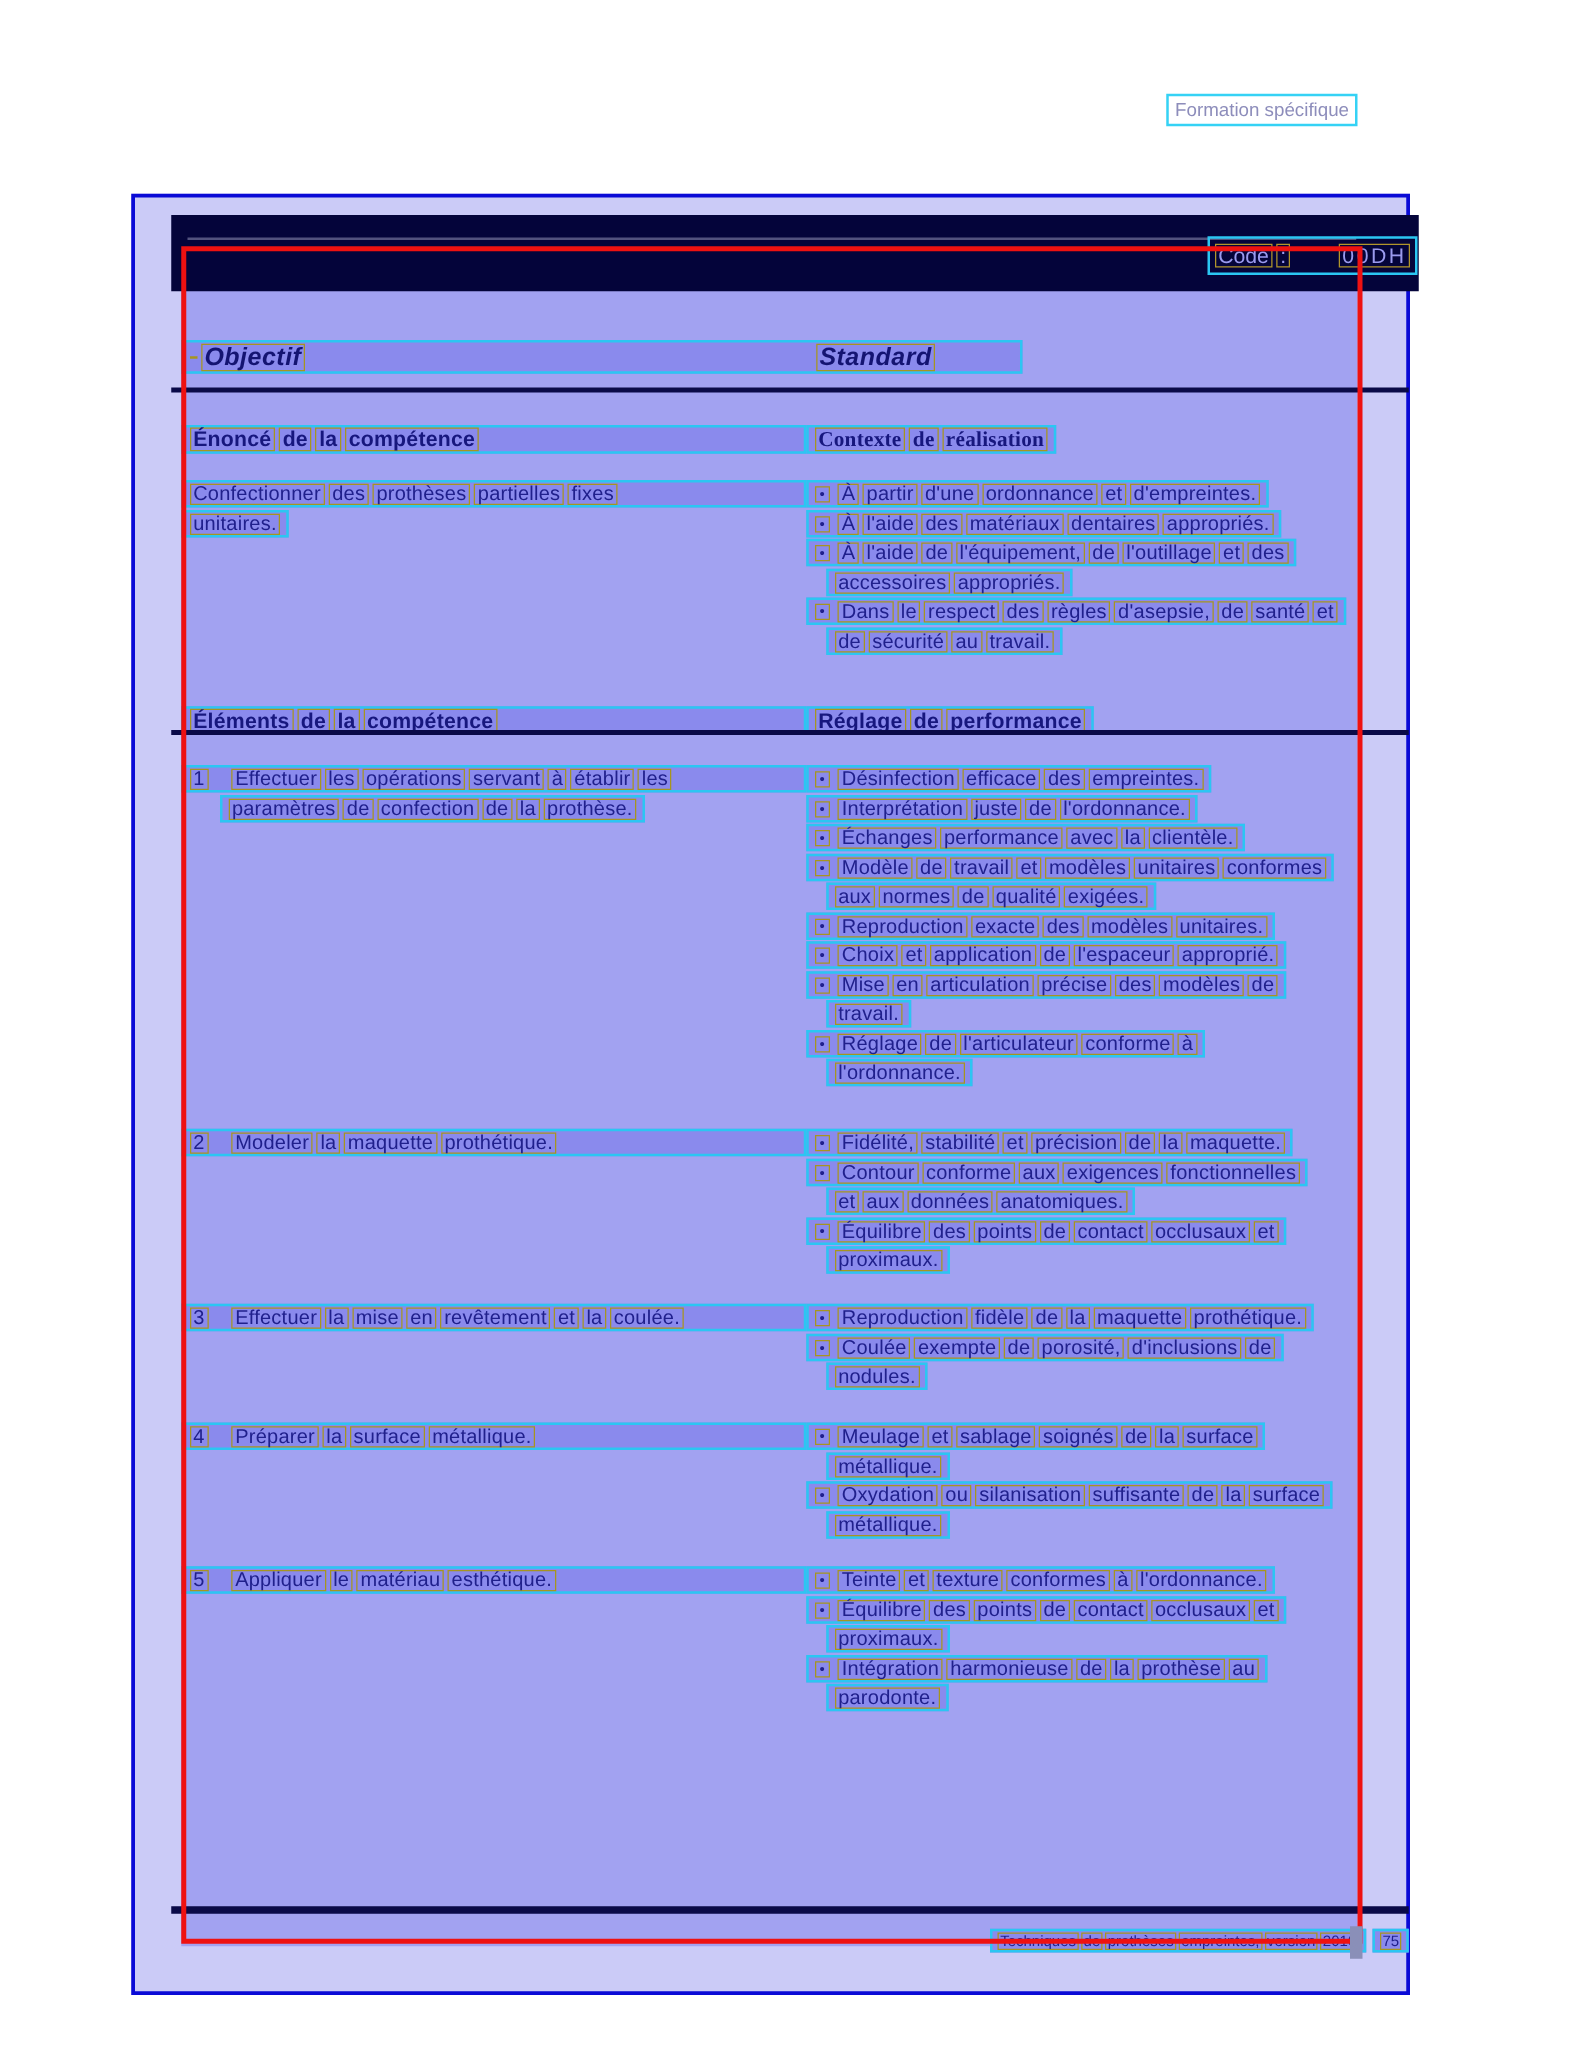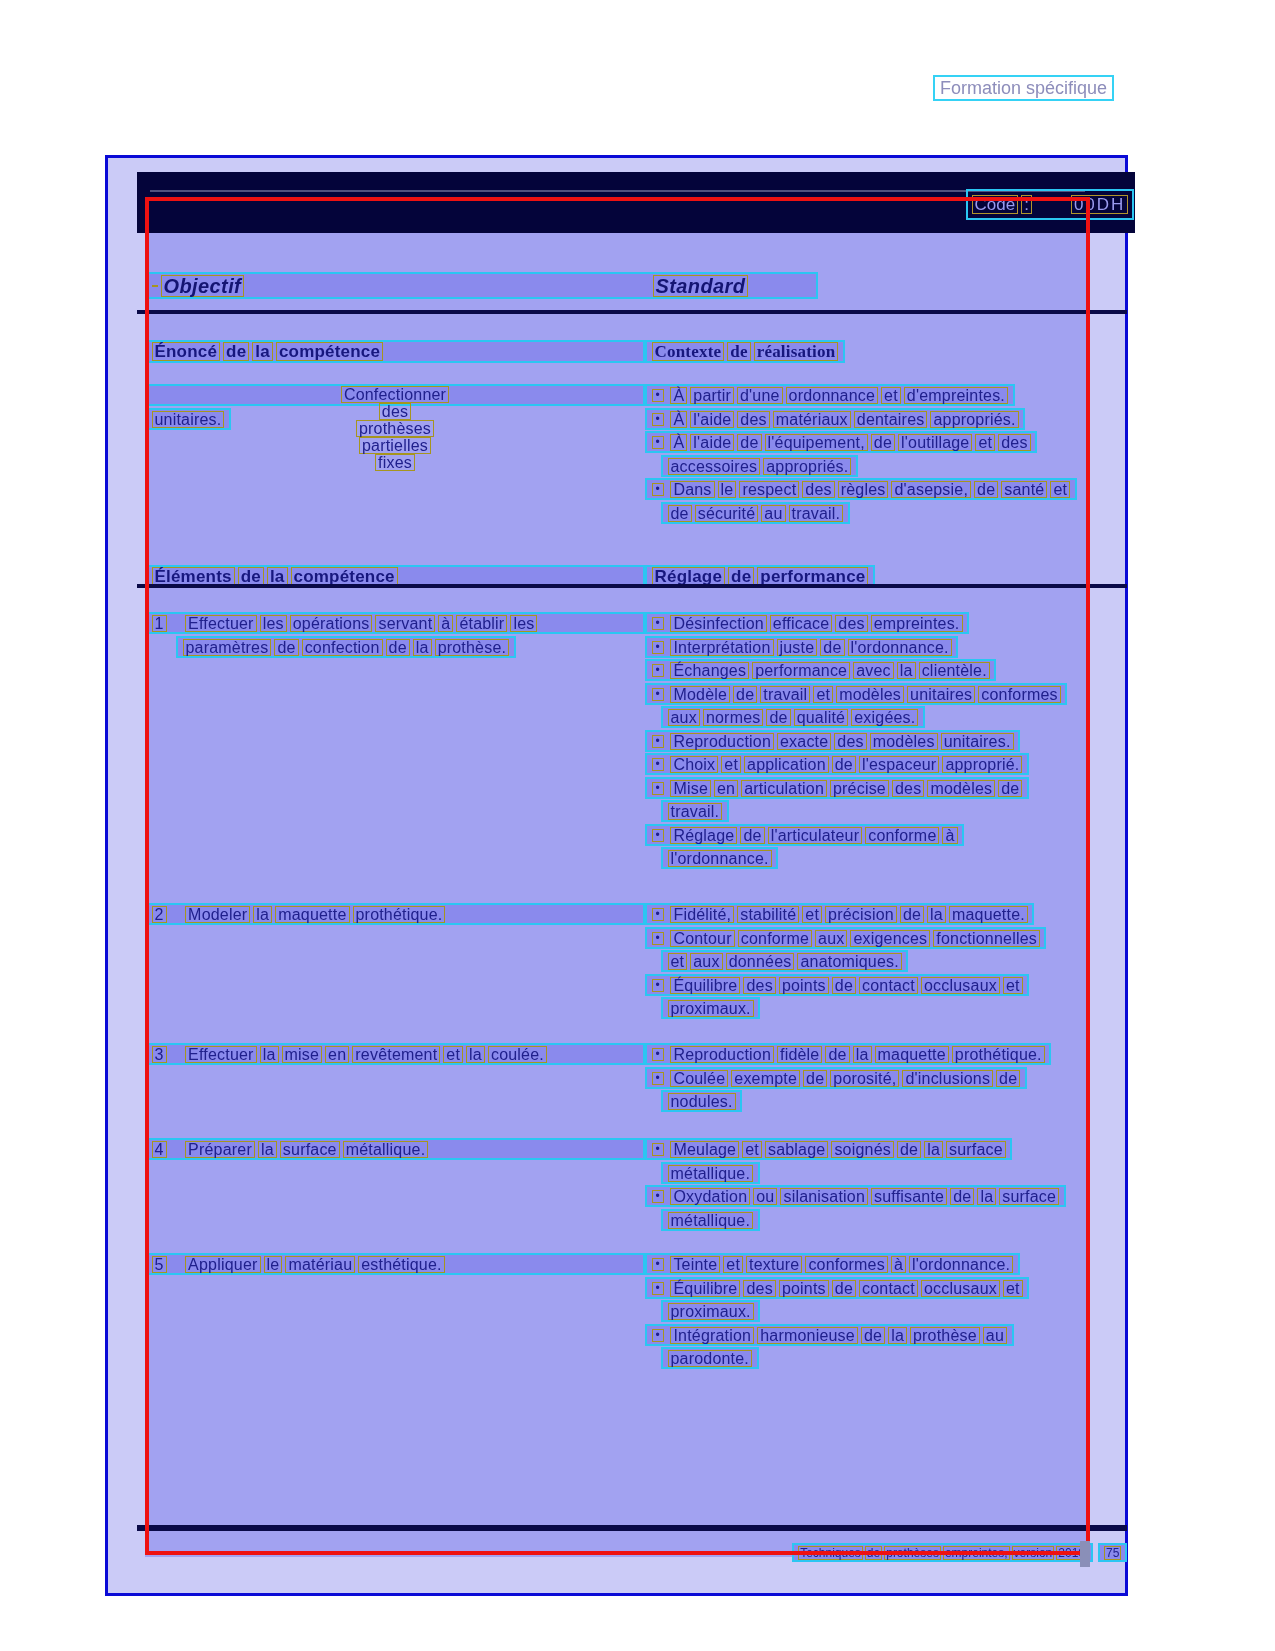--- a/index.html
+++ b/index.html
@@ -38,21 +38,21 @@
   .hdrrow .w{font-weight:bold;font-size:17px;color:#17177e;line-height:17px}
   .titlerow{height:27px}
   .titlerow .w{font-weight:bold;font-style:italic;font-size:20px;color:#141472;line-height:20px;letter-spacing:0.4px}
   .num{margin-right:17px}
   .dot{font-size:12px;padding:0 3px;margin-right:5px;line-height:11px}
   .small{font-size:12px;height:19px;letter-spacing:0}
   .small .w{line-height:12px;padding:0 1px;margin:0 1px}
   
   #formation{
     left:933px;top:75px;border:2px solid #35d2f5;color:#8d8dbb;
-    font-size:18px;padding:0 5px;height:22px;display:flex;align-items:center;z-index:5;
+    font-size:15px;padding:0 5px;height:22px;display:flex;align-items:center;z-index:5;
   }
   
   #codeline{
     left:966px;top:189px;height:27px;z-index:20;
     border:2px solid #2bc6f2;background:transparent;color:#9a9aee;
     font-size:17px;display:flex;align-items:center;padding:0 2px;white-space:nowrap;
   }
   #codeline .w{border-color:#b1952b;line-height:17px}
   #codeline .spacer{display:inline-block;width:36px}
   #codevalue{letter-spacing:2px}
@@ -92,21 +92,21 @@
     <span class="w">Énoncé</span>
     <span class="w">de</span>
     <span class="w">la</span>
     <span class="w">compétence</span>
   </div>
 <div class="lb hdrrow" style="left: 645px; top: 340px; font-family: Liberation Serif, serif;">
     <span class="w">Contexte</span>
     <span class="w">de</span>
     <span class="w">réalisation</span>
   </div>
-<div class="lb" style="left: 145px; top: 384px; width: 500px; flex-direction: column;">
+<div class="lb" style="left: 145px; top: 384px; width: 500px;">
     <span class="w">Confectionner</span>
     <span class="w">des</span>
     <span class="w">prothèses</span>
     <span class="w">partielles</span>
     <span class="w">fixes</span>
   </div>
 <div class="lb" style="left: 145px; top: 408px;">
     <span class="w">unitaires.</span>
   </div>
 <div class="lb" style="left: 645px; top: 384px;">

